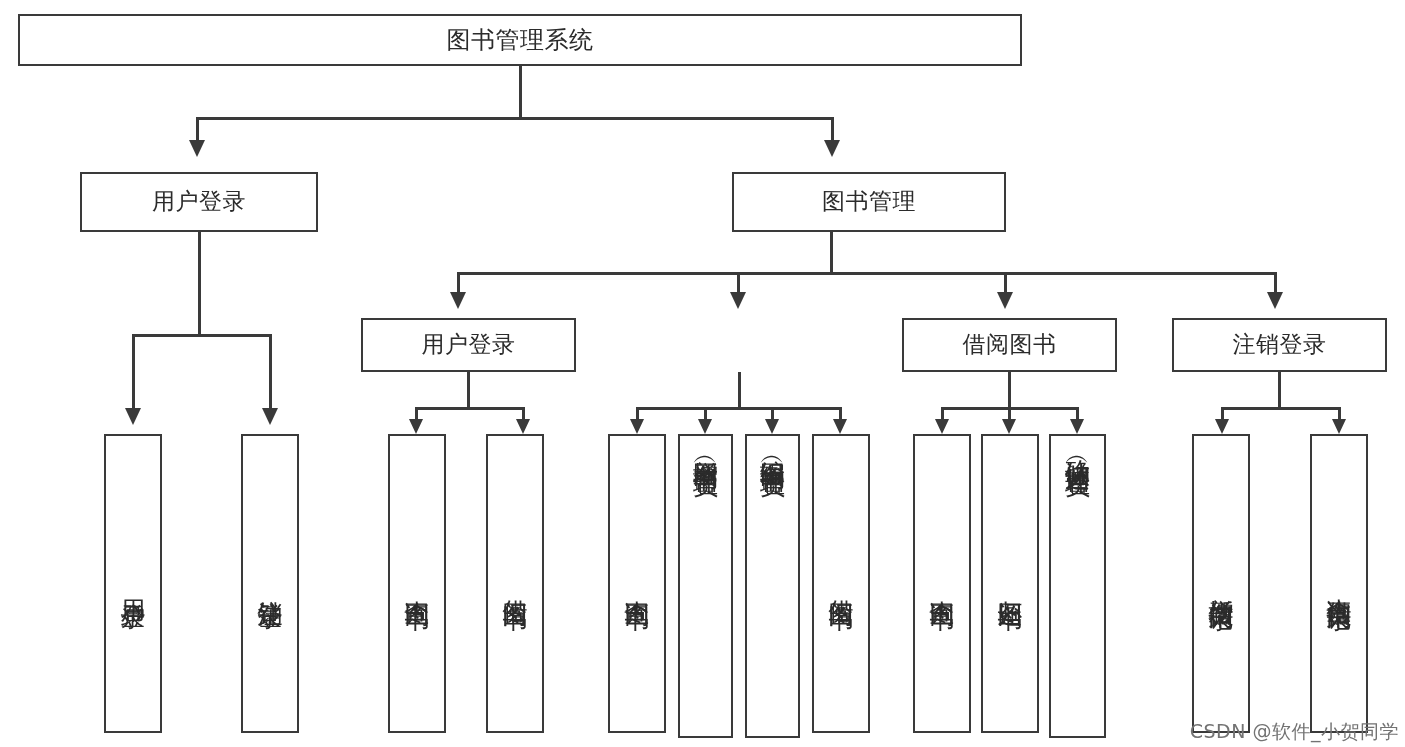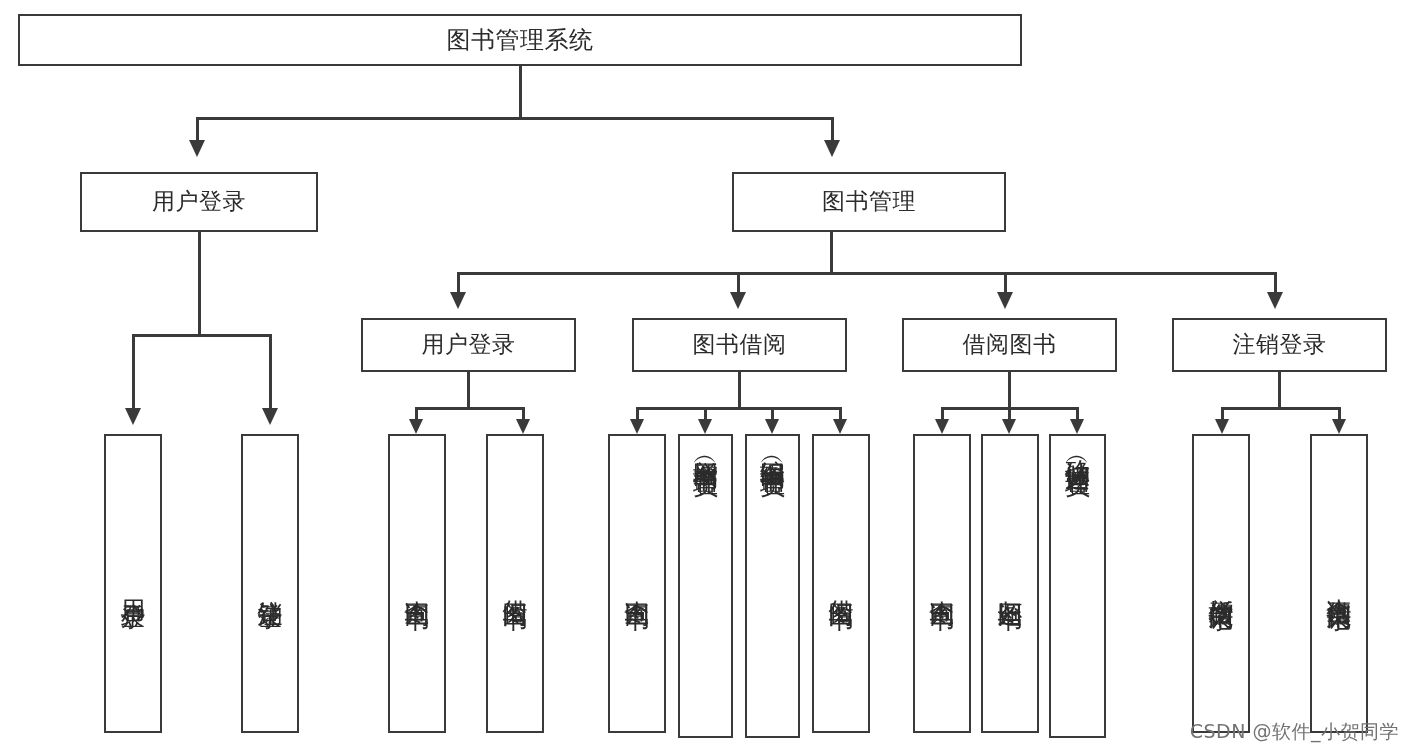--- a/index.html
+++ b/index.html
@@ -128,23 +128,20 @@
   <div class="ln v" style="left:737px;top:272px;width:3px;height:22px;"></div>
   <div class="arrow" style="left:730px;top:292px;"></div>
   <div class="ln v" style="left:1004px;top:272px;width:3px;height:22px;"></div>
   <div class="arrow" style="left:997px;top:292px;"></div>
   <div class="ln v" style="left:1274px;top:272px;width:3px;height:22px;"></div>
   <div class="arrow" style="left:1267px;top:292px;"></div>
 
   <div class="node h" id="n-new-book" style="left:361px;top:318px;width:215px;height:54px;">
     <span class="lbl">用户登录</span>
   </div>
-  <div class="node h" id="n-book-borrow" style="left:632px;top:318px;width:215px;height:54px;">
-    <span class="lbl">图书借阅</span>
-  </div>
   <div class="node h" id="n-current-borrow" style="left:902px;top:318px;width:215px;height:54px;">
     <span class="lbl">借阅图书</span>
   </div>
   <div class="node h" id="n-borrow-record" style="left:1172px;top:318px;width:215px;height:54px;">
     <span class="lbl">注销登录</span>
   </div>
 
   <div class="ln v" style="left:467px;top:372px;width:3px;height:38px;"></div>
   <div class="ln h" style="left:415px;top:407px;width:110px;height:3px;"></div>
   <div class="ln v" style="left:415px;top:407px;width:3px;height:14px;"></div>

